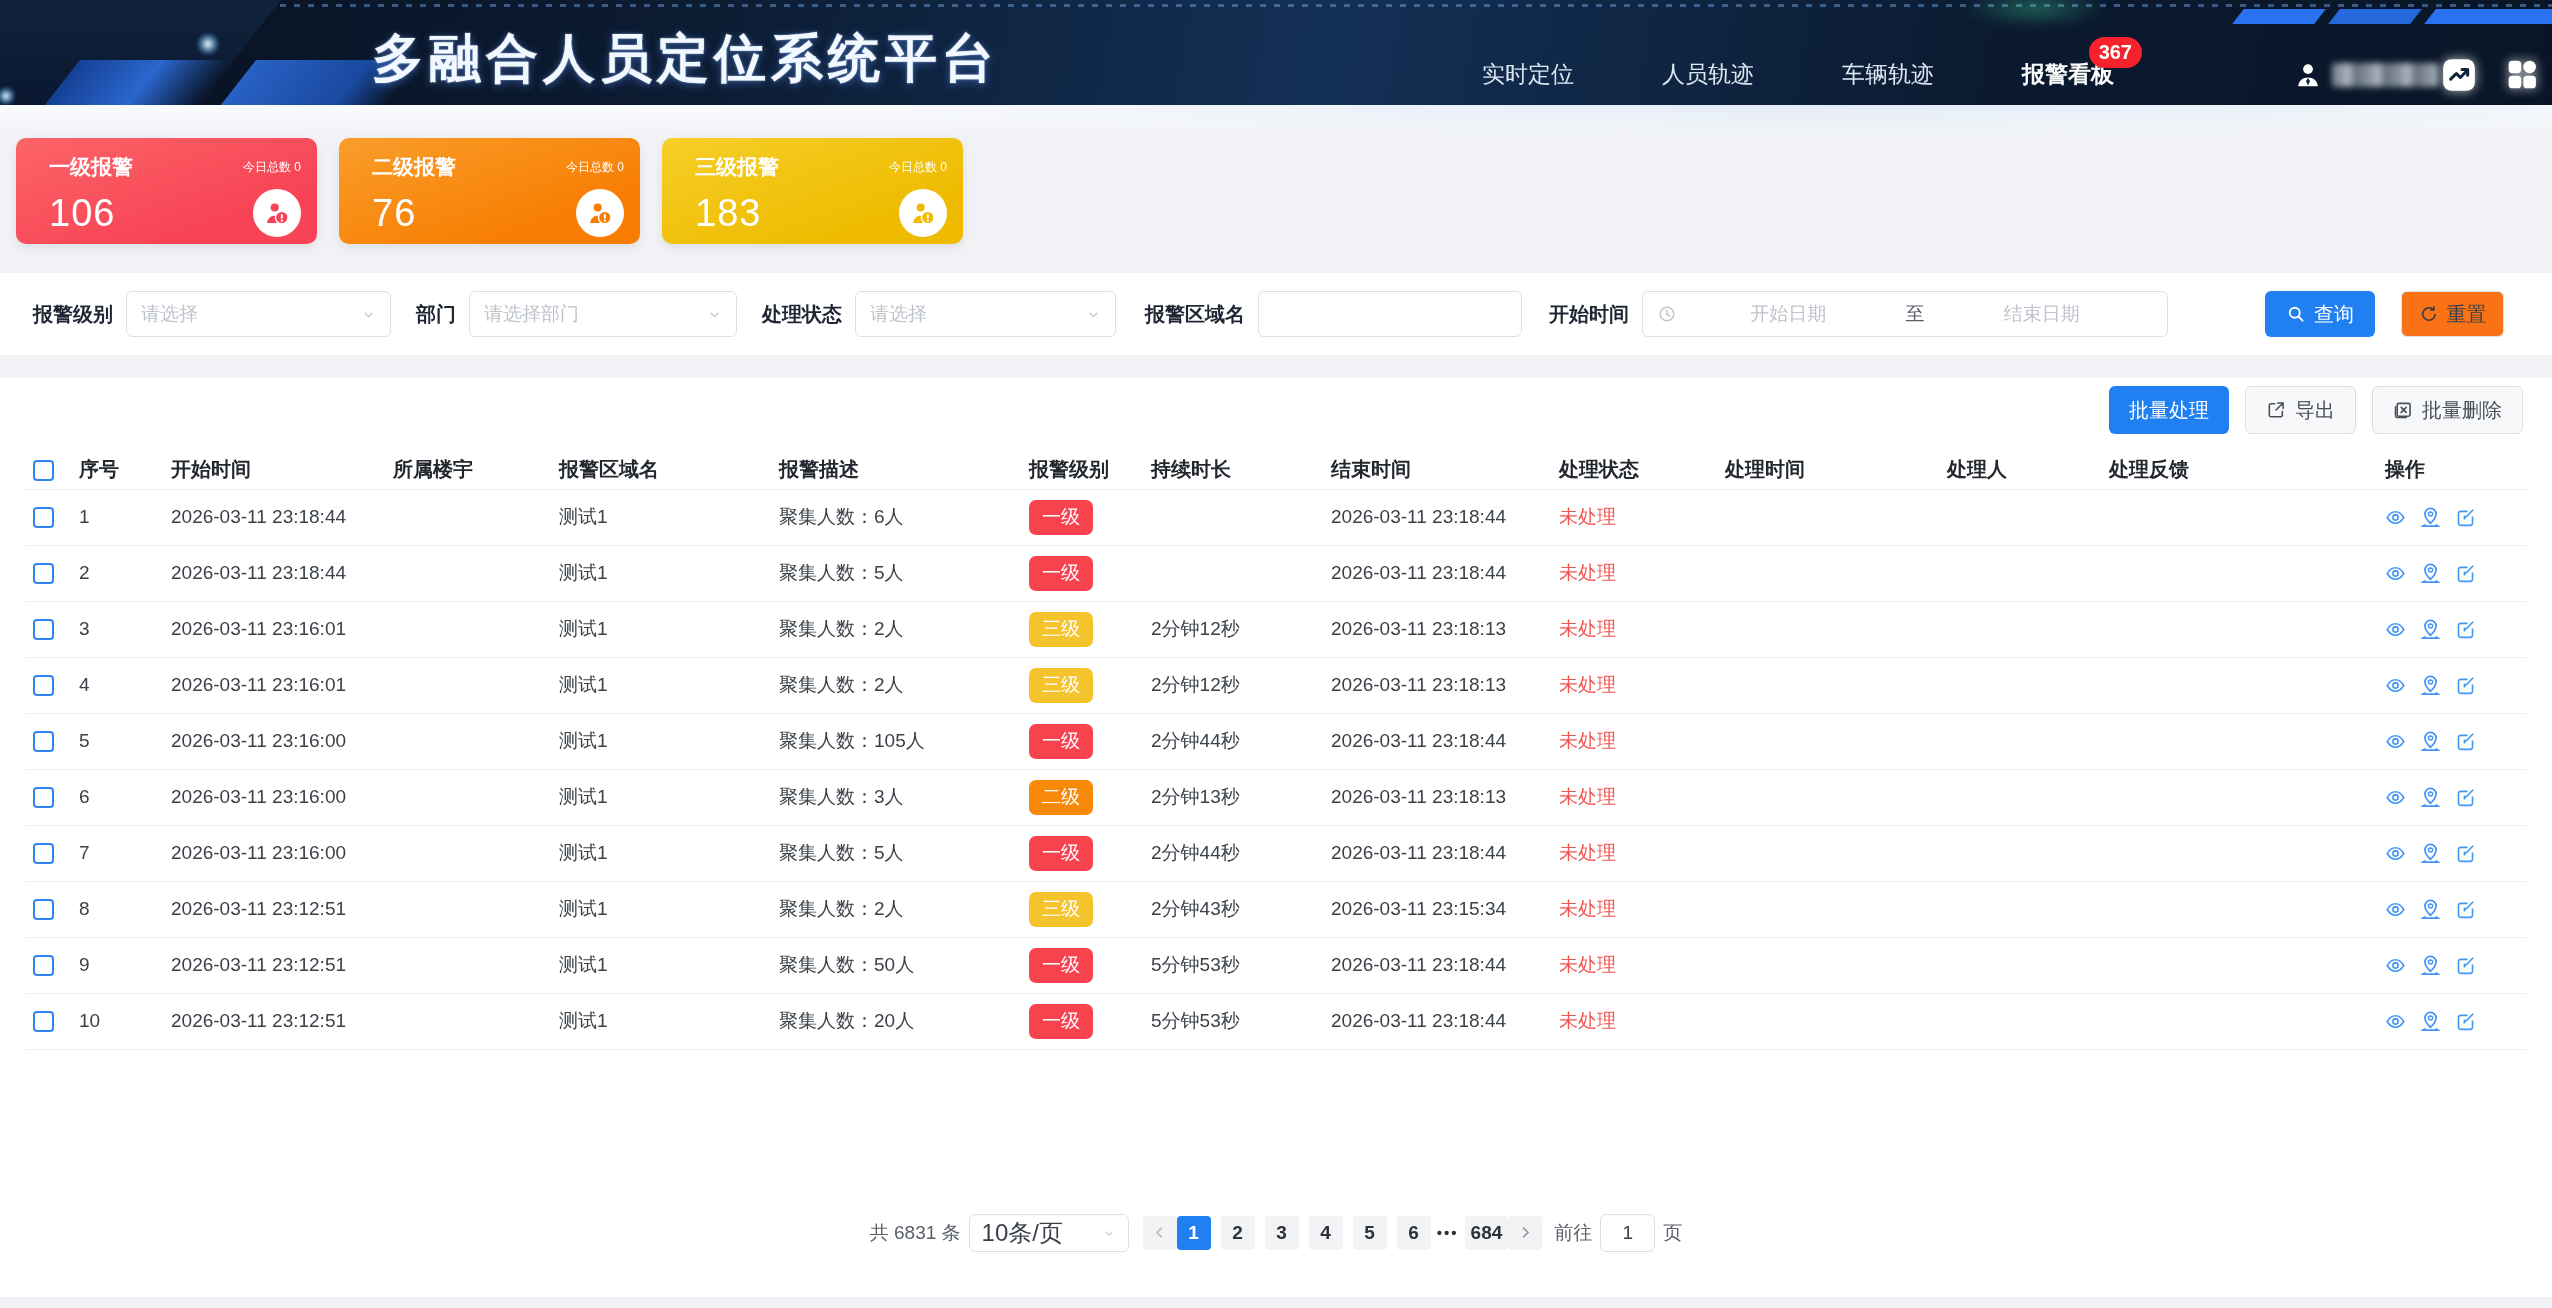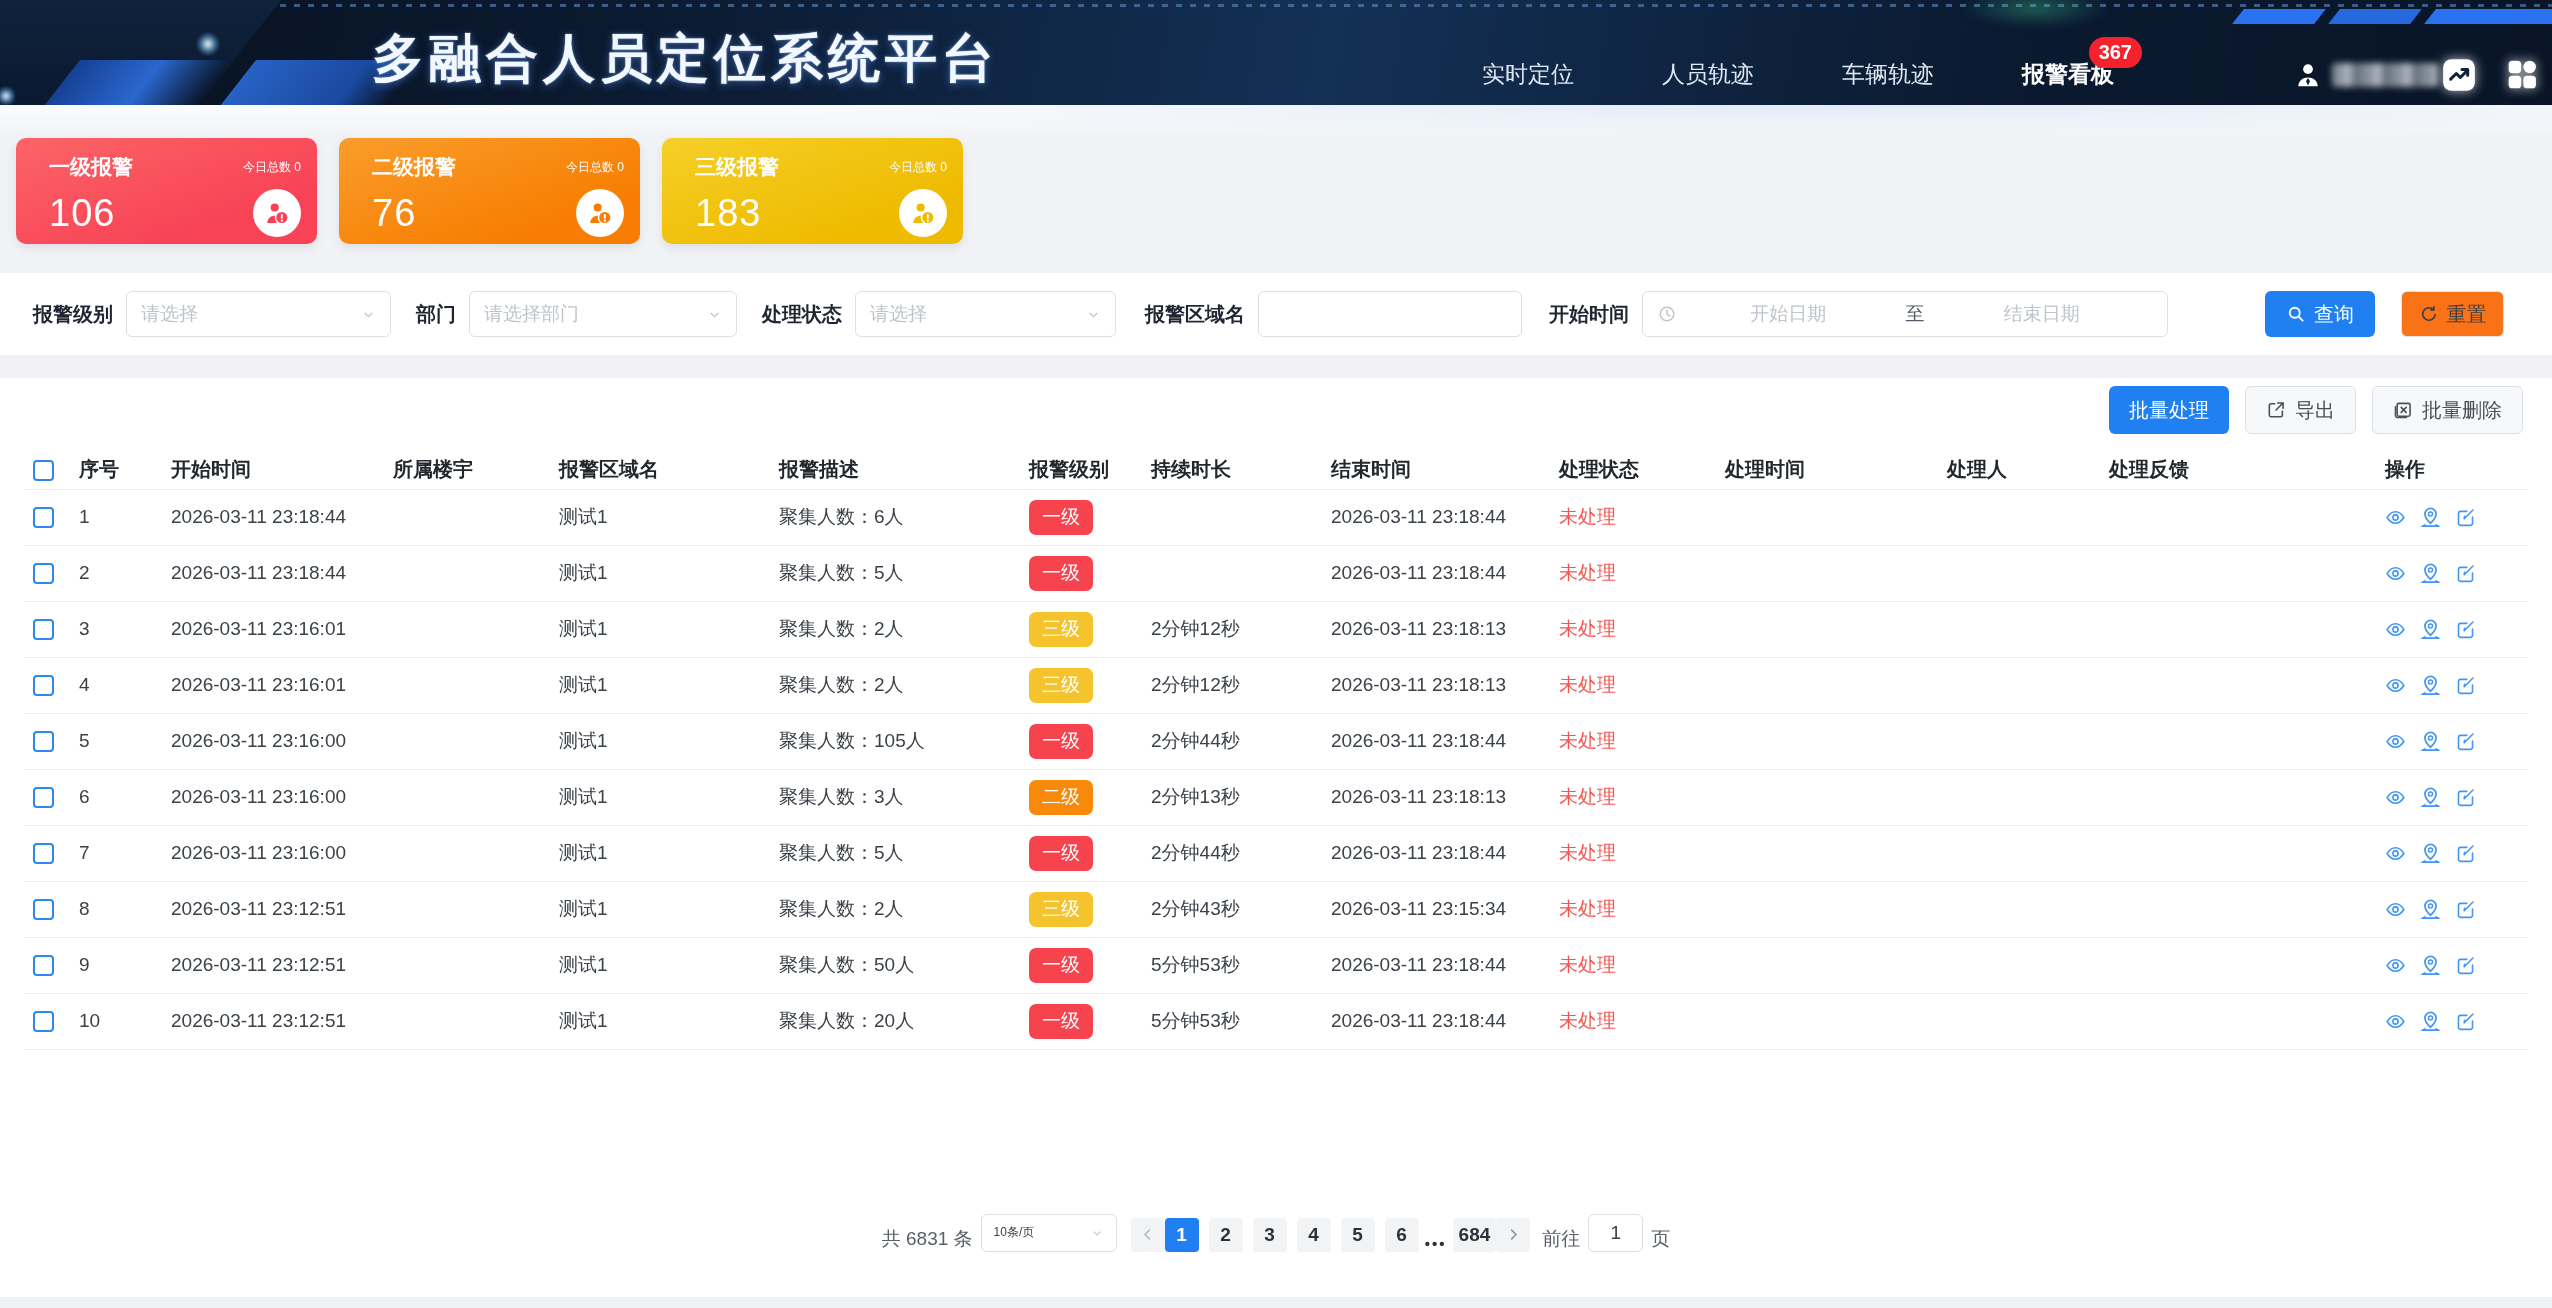--- a/index.html
+++ b/index.html
@@ -85,24 +85,24 @@
     white-space:nowrap; overflow:hidden; }
   .cb { display:inline-block; width:21px; height:21px; border:2px solid #2e87f0; border-radius:4px;
     background:#fff; cursor:pointer; vertical-align:middle; }
   .lvl { display:inline-flex; width:64px; height:35px; border-radius:7px; color:#fff; font-size:19px;
     align-items:center; justify-content:center; }
   .st { color:#f25550; }
   .ops { display:flex; align-items:center; gap:13px; }
   .ops svg { cursor:pointer; }
 
   
-  .pager { display:flex; align-items:flex-end; justify-content:center; gap:0; margin-top:164px; }
+  .pager { display:flex; align-items:center; justify-content:center; gap:0; margin-top:164px; }
   .pg-total { font-size:19px; color:#5a6068; margin-right:8px; }
-  .pg-size { width:136px; height:38px; border:1px solid #dcdfe6; border-radius:6px; display:flex;
-    align-items:center; justify-content:space-between; padding:0 12px; font-size:12px; color:#3b4149;
+  .pg-size { width:160px; height:38px; border:1px solid #dcdfe6; border-radius:6px; display:flex;
+    align-items:center; justify-content:space-between; padding:0 12px; font-size:24px; color:#3b4149;
     cursor:pointer; margin-right:14px; }
   .pg-btn { min-width:34px; height:34px; border-radius:4px; background:#f2f3f5; display:flex;
     align-items:center; justify-content:center; font-size:19px; font-weight:600; color:#2d3139;
     cursor:pointer; padding:0 6px; }
   .pg-btn.active { background:#2080f2; color:#fff; }
   .pg-dots { width:34px; text-align:center; font-weight:700; letter-spacing:2px; color:#2d3139; font-size:15px; }
   .pg-goto { font-size:19px; color:#5a6068; margin-left:12px; }
   .pg-input { width:55px; height:38px; border:1px solid #dcdfe6; border-radius:6px; text-align:center;
     font-size:19px; color:#3b4149; outline:none; margin:0 8px;
     font-family:"Liberation Sans","DejaVu Sans",sans-serif; }

